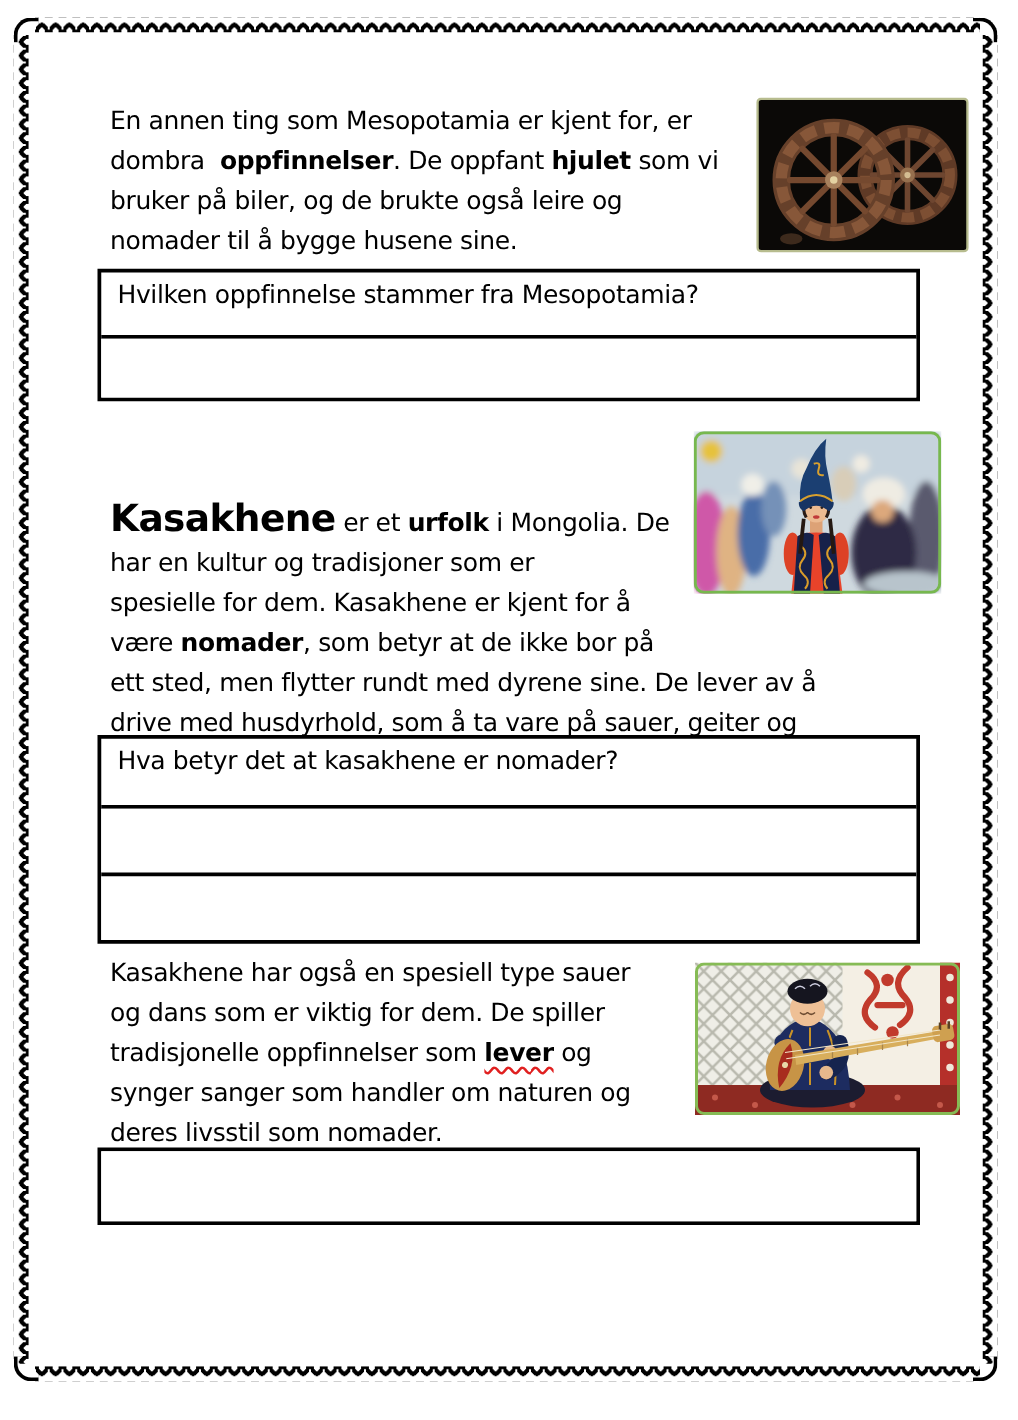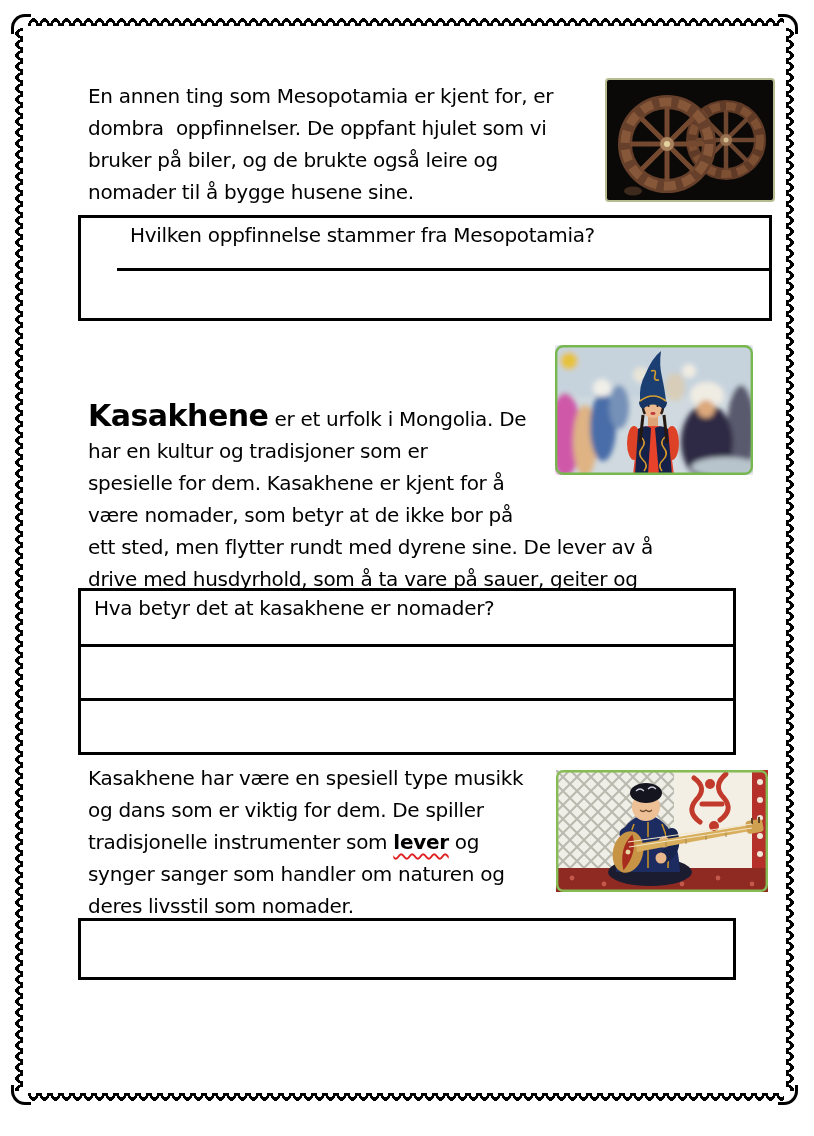--- a/index.html
+++ b/index.html
@@ -35,38 +35,38 @@
   .corner.tl{left:11px;top:14px;border-top-width:3px;border-left-width:3px;border-top-left-radius:14px;}
   .corner.tr{right:16px;top:14px;border-top-width:3px;border-right-width:3px;border-top-right-radius:14px;}
   .corner.bl{left:11px;bottom:31px;border-bottom-width:3px;border-left-width:3px;border-bottom-left-radius:14px;}
   .corner.br{right:16px;bottom:31px;border-bottom-width:3px;border-right-width:3px;border-bottom-right-radius:14px;}
 
   
   .para{
     position:absolute;margin:0;font-size:20px;line-height:32px;
     letter-spacing:-0.3px;white-space:pre-wrap;
   }
-  .b{font-weight:normal;}
+  .b{font-weight:bold;}
   .word-title{font-weight:bold;font-size:30px;letter-spacing:-0.5px;}
   .wavy{
     font-weight:bold;
     text-decoration:underline wavy #e02020;
     text-decoration-thickness:1.5px;
     text-underline-offset:4px;
   }
   #p1{left:88px;top:80px;width:525px;}
   #p2{left:88px;top:352px;width:655px;margin-top:48px;}
   #p3{left:88px;top:762px;width:505px;}
 
   
   .qbox{position:absolute;left:78px;width:652px;border:3px solid #000;background:#fff;}
   .qrow{border-bottom:3px solid #000;padding:5px 0 0 13px;font-size:20px;letter-spacing:-0.3px;}
   .arow{background:#fff;}
   .arow + .arow{border-top:3px solid #000;}
-  #qbox1{top:215px;padding-left:36px;} #qbox1 .qrow{height:45px;} #qbox1 .arow{height:47px;}
+  #qbox1{top:215px;} #qbox1 .qrow{height:45px;} #qbox1 .arow{height:47px;}
   #qbox2{top:588px;} #qbox2 .qrow{height:48px;} #qbox2 .arow{height:51px;}
   #qbox3{top:918px;} #qbox3 .qrow{height:47px;} #qbox3 .arow{height:56px;}
 
   
   .photo{position:absolute;margin:0;}
   .photo svg{display:block;width:100%;height:100%;}
   #fig-wheels{left:605px;top:78px;width:170px;height:124px;}
   #fig-kazakh{left:555px;top:345px;width:198px;height:130px;}
   #fig-dombra{left:556px;top:770px;width:212px;height:122px;}
 </style>
@@ -187,21 +187,21 @@
       <rect x="1.2" y="1.2" width="195.6" height="127.6" rx="7" fill="none" stroke="#77b84e" stroke-width="2.4"></rect>
     </svg>
   </figure>
 
   <div class="qbox" id="qbox2">
     <div class="qrow">Hva betyr det at kasakhene er nomader?</div>
     <div class="arow"></div>
     <div class="arow"></div>
   </div>
 
-  <p class="para" id="p3"><span>Kasakhene har være en spesiell type musikk</span><br><span>og dans som er viktig for dem. De spiller</span><br><span>tradisjonelle instrumenter som </span><span class="b wavy">lever</span><span> og</span><br><span>synger sanger som handler om naturen og</span><br><span>deres livsstil som nomader.</span></p>
+  <p class="para" id="p3"><span>Kasakhene har også en spesiell type sauer</span><br><span>og dans som er viktig for dem. De spiller</span><br><span>tradisjonelle oppfinnelser som </span><span class="b wavy">lever</span><span> og</span><br><span>synger sanger som handler om naturen og</span><br><span>deres livsstil som nomader.</span></p>
 
   <figure class="photo" id="fig-dombra">
     <svg viewBox="0 0 212 122">
       <defs>
         <pattern id="lattice" width="14" height="14" patternUnits="userSpaceOnUse">
           <rect width="14" height="14" fill="#efeee7"></rect>
           <path d="M0 14 L14 0 M0 0 L14 14" stroke="#b9b9ae" stroke-width="2"></path>
         </pattern>
       </defs>
       <rect width="212" height="122" rx="6" fill="#efeee7"></rect>

